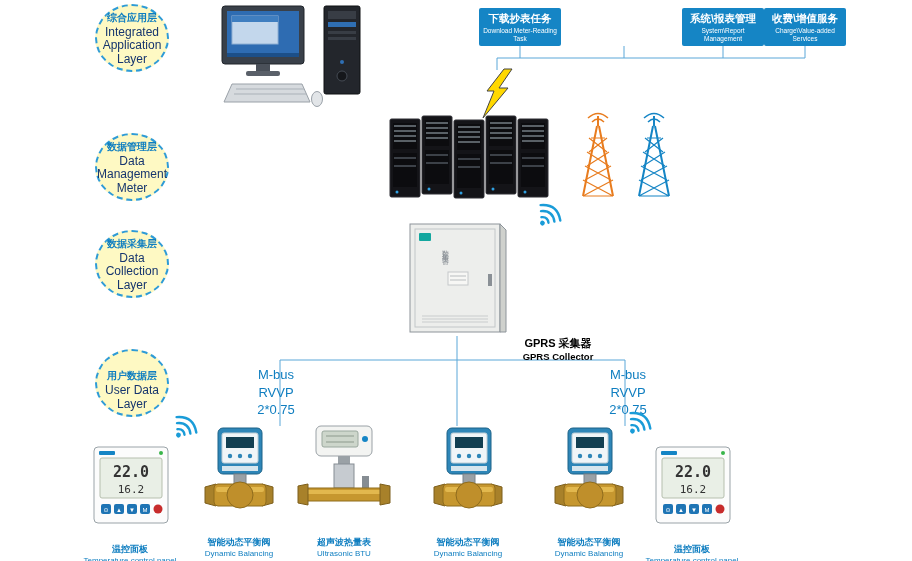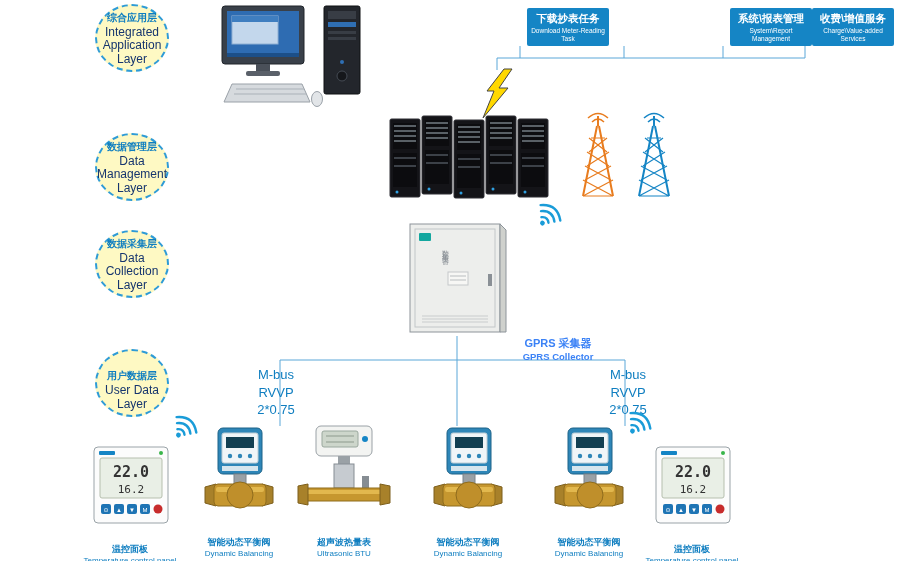--- a/index.html
+++ b/index.html
@@ -8,29 +8,29 @@
   .comp { position:absolute; z-index:1; }
   .lines { position:absolute; left:0; top:0; z-index:0; pointer-events:none; }
 
   .layer-badge { width:74px; height:68px; border:2px dashed #2e9bd6; border-radius:50%;
     display:flex; flex-direction:column; align-items:center; justify-content:flex-end;
     text-align:center; padding:3px; background:#fef9c3;margin-left:24px; }
   .layer-cn { color:#0f7ec0; font-size:10px; font-weight:bold; }
   .layer-en { color:#16356e; font-size:12px; font-weight:normal; white-space:pre-line; line-height:1.15; margin-top:1px; }
 
   .svc-box { width:82px; height:38px; background:#1585c5; color:#fff; border-radius:2px;
-    display:flex; flex-direction:column; align-items:center; justify-content:center; text-align:center;margin-left:48px; }
+    display:flex; flex-direction:column; align-items:center; justify-content:center; text-align:center; }
   .svc-cn { font-size:10.5px; font-weight:bold; }
   .svc-en { font-size:6.5px; white-space:pre-line; line-height:1.2; margin-top:1px; }
 
   .mc-label { text-align:center; color:#0f7ec0; width:120px; }
   .mc-cn { font-size:13px; font-weight:bold; letter-spacing:2px; }
   .mc-en { font-size:8.5px; font-weight:bold; margin-top:1px; }
 
-  .gprs-label { text-align:center; color:#3b82f6; width:140px; }
+  .gprs-label { text-align:center; color:#000000; width:140px; }
   .gprs-cn { font-size:11px; font-weight:bold; }
   .gprs-en { font-size:9.5px; font-weight:bold; }
 
   .bus-label { color:#0f7ec0; font-size:13px; line-height:1.35; white-space:pre-line; text-align:center; width:64px; }
 
   .dev-label { text-align:center; color:#0f7ec0; }
   .dev-label .cn { font-size:9px; font-weight:bold; }
   .dev-label .en { font-size:8px; white-space:pre-line; line-height:1.25; }
 
   .cab-text { writing-mode:vertical-rl; color:#8a9096; font-size:7px; letter-spacing:2px; }
@@ -54,21 +54,21 @@
   </svg>
 
   <div class="comp layer-badge" style="left:71px; top:4px;">
     <div class="layer-cn">综合应用层</div>
     <div class="layer-en">Integrated
 Application Layer</div>
   </div>
   <div class="comp layer-badge" style="left:71px; top:133px;">
     <div class="layer-cn">数据管理层</div>
     <div class="layer-en">Data Management
-Layer</div>
+Meter</div>
   </div>
   <div class="comp layer-badge" style="left:71px; top:230px;">
     <div class="layer-cn">数据采集层</div>
     <div class="layer-en">Data Collection
 Layer</div>
   </div>
   <div class="comp layer-badge" style="left:71px; top:349px;">
     <div class="layer-cn">用户数据层</div>
     <div class="layer-en">User Data
 Layer</div>

